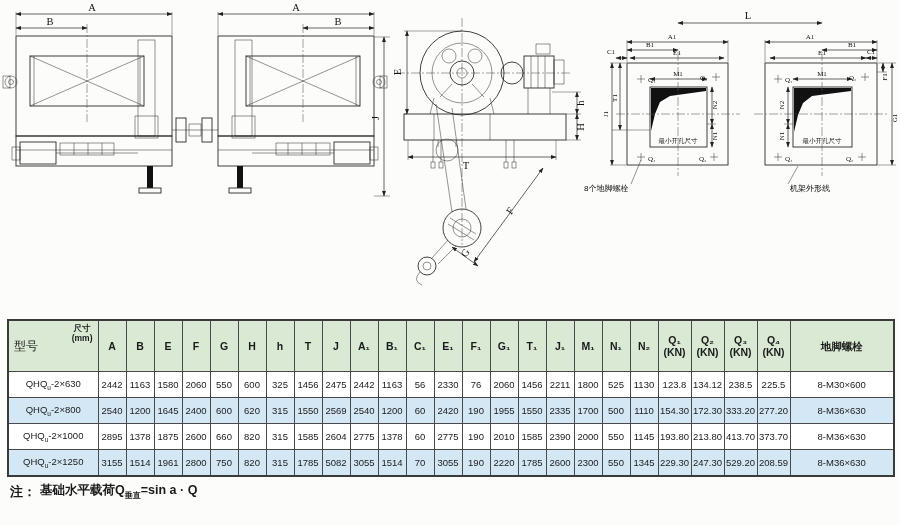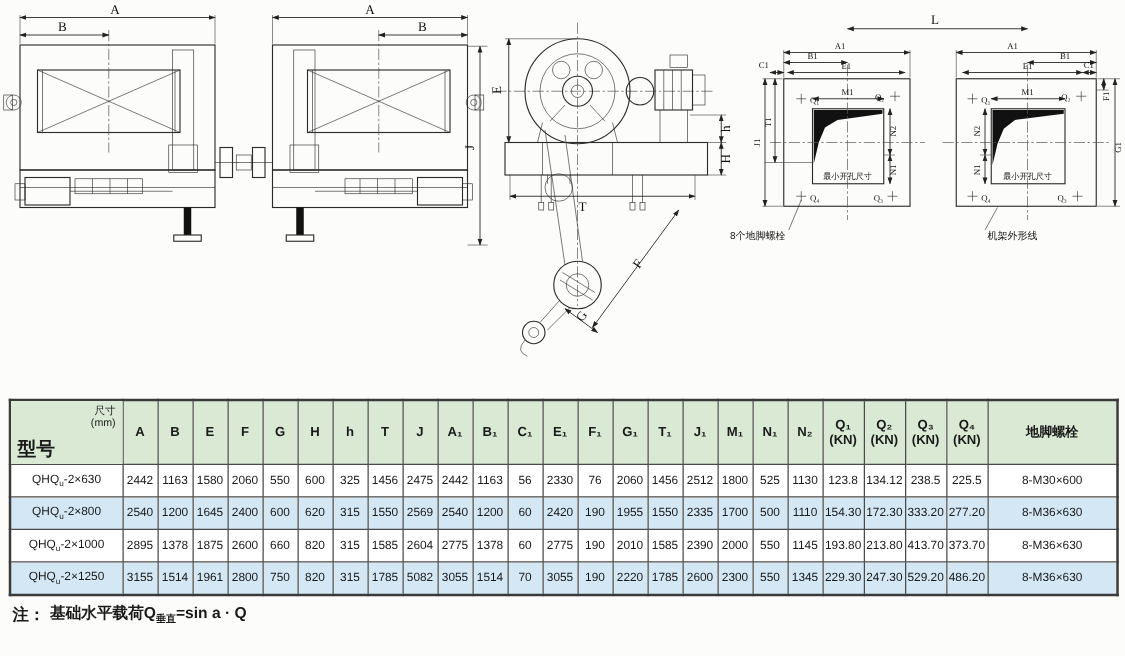--- a/index.html
+++ b/index.html
@@ -22,22 +22,22 @@
   #spec-table th,#spec-table td{border:1px solid #4a4a4a;text-align:center;vertical-align:middle;
               padding:0;overflow:hidden}
   #spec-table thead th{background:#d9e9d4;height:50px;font-size:10.5px;font-weight:bold;
               white-space:pre-line;line-height:1.15}
   #spec-table tbody td{height:25px;font-size:9.5px;background:#ffffff}
   #spec-table tbody tr.alt td{background:#d3e7f4}
   td.model sub{font-size:6.5px}
   th.corner{position:relative;background:
       linear-gradient(to bottom right, rgba(0,0,0,0) 49.4%, #4a4a4a 49.4%, #4a4a4a 50.6%, rgba(0,0,0,0) 50.6%),
       #d9e9d4;}
-  th.corner .tr{position:absolute;top:3px;right:5px;font-size:8.5px;line-height:1.15;text-align:right;font-weight:normal}
-  th.corner .bl{position:absolute;bottom:3px;left:5px;font-size:15px;font-weight:bold}
+  th.corner .tr{position:absolute;top:3px;right:5px;font-size:8.5px;line-height:1.15;text-align:center;font-weight:bold}
+  th.corner .bl{position:absolute;bottom:17px;left:5px;font-size:12px;font-weight:normal}
   
   #note{position:absolute;left:10px;top:481px;display:flex;align-items:flex-start;font-weight:bold;}
   #note .nlabel{font-size:13px;margin-right:4px;margin-top:2px}
   #note .formulas{font-size:12.5px;line-height:18px}
   #note .formulas sub{font-size:8px}
   #note .paren{font-size:12.5px;margin-left:10px;align-self:center;margin-top:4px}
 </style>
 </head>
 <body>
 
@@ -356,21 +356,21 @@
           <td>325</td>
           <td>1456</td>
           <td>2475</td>
           <td>2442</td>
           <td>1163</td>
           <td>56</td>
           <td>2330</td>
           <td>76</td>
           <td>2060</td>
           <td>1456</td>
-          <td>2512</td>
+          <td>2211</td>
           <td>1800</td>
           <td>525</td>
           <td>1130</td>
           <td>123.8</td>
           <td>134.12</td>
           <td>238.5</td>
           <td>225.5</td>
           <td>8-M30×600</td>
         </tr>
         <tr class="alt">
@@ -447,21 +447,21 @@
           <td>190</td>
           <td>2220</td>
           <td>1785</td>
           <td>2600</td>
           <td>2300</td>
           <td>550</td>
           <td>1345</td>
           <td>229.30</td>
           <td>247.30</td>
           <td>529.20</td>
-          <td>486.20</td>
+          <td>208.59</td>
           <td>8-M36×630</td>
         </tr>
       </tbody>
   </table>
 
   <div id="note">
     <span class="nlabel">注：</span>
     <div class="formulas">
       <div><span>基础水平载荷Q</span><sub>垂直</sub><span>=sin a · Q</span></div>
     </div>

